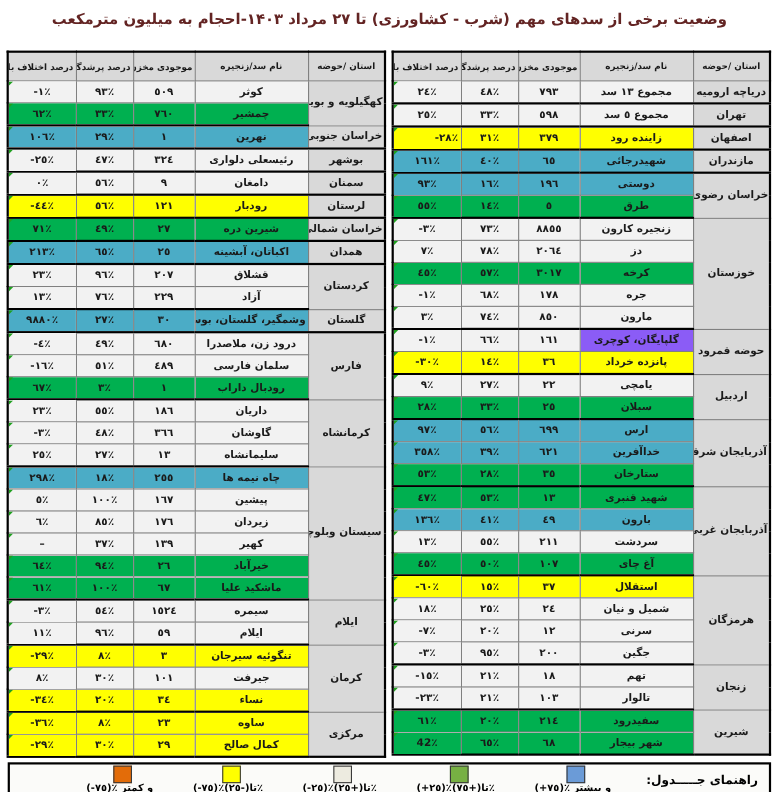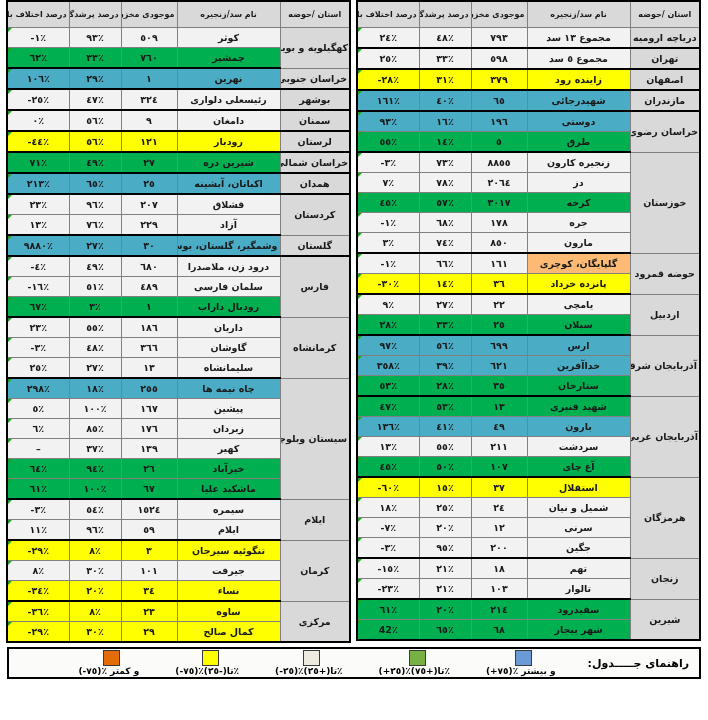--- a/index.html
+++ b/index.html
@@ -58,20 +58,21 @@
   
   .legend-item{flex-direction:column;}
   .legend-item .lab{order:2;margin-right:6px;}
   .legend-item .swatch{order:1;}
 </style>
 </head>
 <body>
 
 <div class="page">
 
+  <div class="title">وضعیت برخی از سدهای مهم (شرب - کشاورزی) تا ۲۷ مرداد ۱۴۰۳-احجام به میلیون مترمکعب</div>
 
   <div class="tables">
     <table class="dams" id="table-right">
       <colgroup>
         <col style="width:70px">
           <col style="width:103px">
           <col style="width:56px">
         <col style="width:52px">
           <col style="width:62px">
       </colgroup>
@@ -97,21 +98,21 @@
             <td class="cell-name" style="background: rgb(242, 242, 242);">مجموع ٥ سد</td>
             <td class="num cell-stock" style="background: rgb(242, 242, 242);">٥٩٨</td>
             <td class="num cell-fill" style="background: rgb(242, 242, 242);">٣٣٪</td>
             <td class="num cell-diff" style="background: rgb(242, 242, 242);">٢٥٪</td>
           </tr>
           <tr class="group-end">
             <td class="cell-province" rowspan="1">اصفهان</td>
             <td class="cell-name" style="background: rgb(255, 255, 0);">زاینده رود</td>
             <td class="num cell-stock" style="background: rgb(255, 255, 0);">٣٧٩</td>
             <td class="num cell-fill" style="background: rgb(255, 255, 0);">٣١٪</td>
-            <td class="num cell-diff" style="background: rgb(255, 255, 0);">-٢٨٪</td>
+            <td class="num cell-diff" style="background: rgb(255, 255, 0); text-align: right;">-٢٨٪</td>
           </tr>
           <tr class="group-end">
             <td class="cell-province" rowspan="1">مازندران</td>
             <td class="cell-name" style="background: rgb(75, 172, 198);">شهیدرجائی</td>
             <td class="num cell-stock" style="background: rgb(75, 172, 198);">٦٥</td>
             <td class="num cell-fill" style="background: rgb(75, 172, 198);">٤٠٪</td>
             <td class="num cell-diff" style="background: rgb(75, 172, 198);">١٦١٪</td>
           </tr>
           <tr>
             <td class="cell-province" rowspan="2">خراسان رضوی</td>
@@ -152,21 +153,21 @@
             <td class="num cell-diff" style="background: rgb(242, 242, 242);">-١٪</td>
           </tr>
           <tr class="group-end">
             <td class="cell-name" style="background: rgb(242, 242, 242);">مارون</td>
             <td class="num cell-stock" style="background: rgb(242, 242, 242);">٨٥٠</td>
             <td class="num cell-fill" style="background: rgb(242, 242, 242);">٧٤٪</td>
             <td class="num cell-diff" style="background: rgb(242, 242, 242);">٣٪</td>
           </tr>
           <tr>
             <td class="cell-province" rowspan="2">حوضه قمرود</td>
-            <td class="cell-name" style="background: #fdba74;">گلپایگان، کوچری</td>
+            <td class="cell-name" style="background: #8b5cf6;">گلپایگان، کوچری</td>
             <td class="num cell-stock" style="background: rgb(242, 242, 242);">١٦١</td>
             <td class="num cell-fill" style="background: rgb(242, 242, 242);">٦٦٪</td>
             <td class="num cell-diff" style="background: rgb(242, 242, 242);">-١٪</td>
           </tr>
           <tr class="group-end">
             <td class="cell-name" style="background: rgb(255, 255, 0);">پانزده خرداد</td>
             <td class="num cell-stock" style="background: rgb(255, 255, 0);">٣٦</td>
             <td class="num cell-fill" style="background: rgb(255, 255, 0);">١٤٪</td>
             <td class="num cell-diff" style="background: rgb(255, 255, 0);">-٣٠٪</td>
           </tr>

